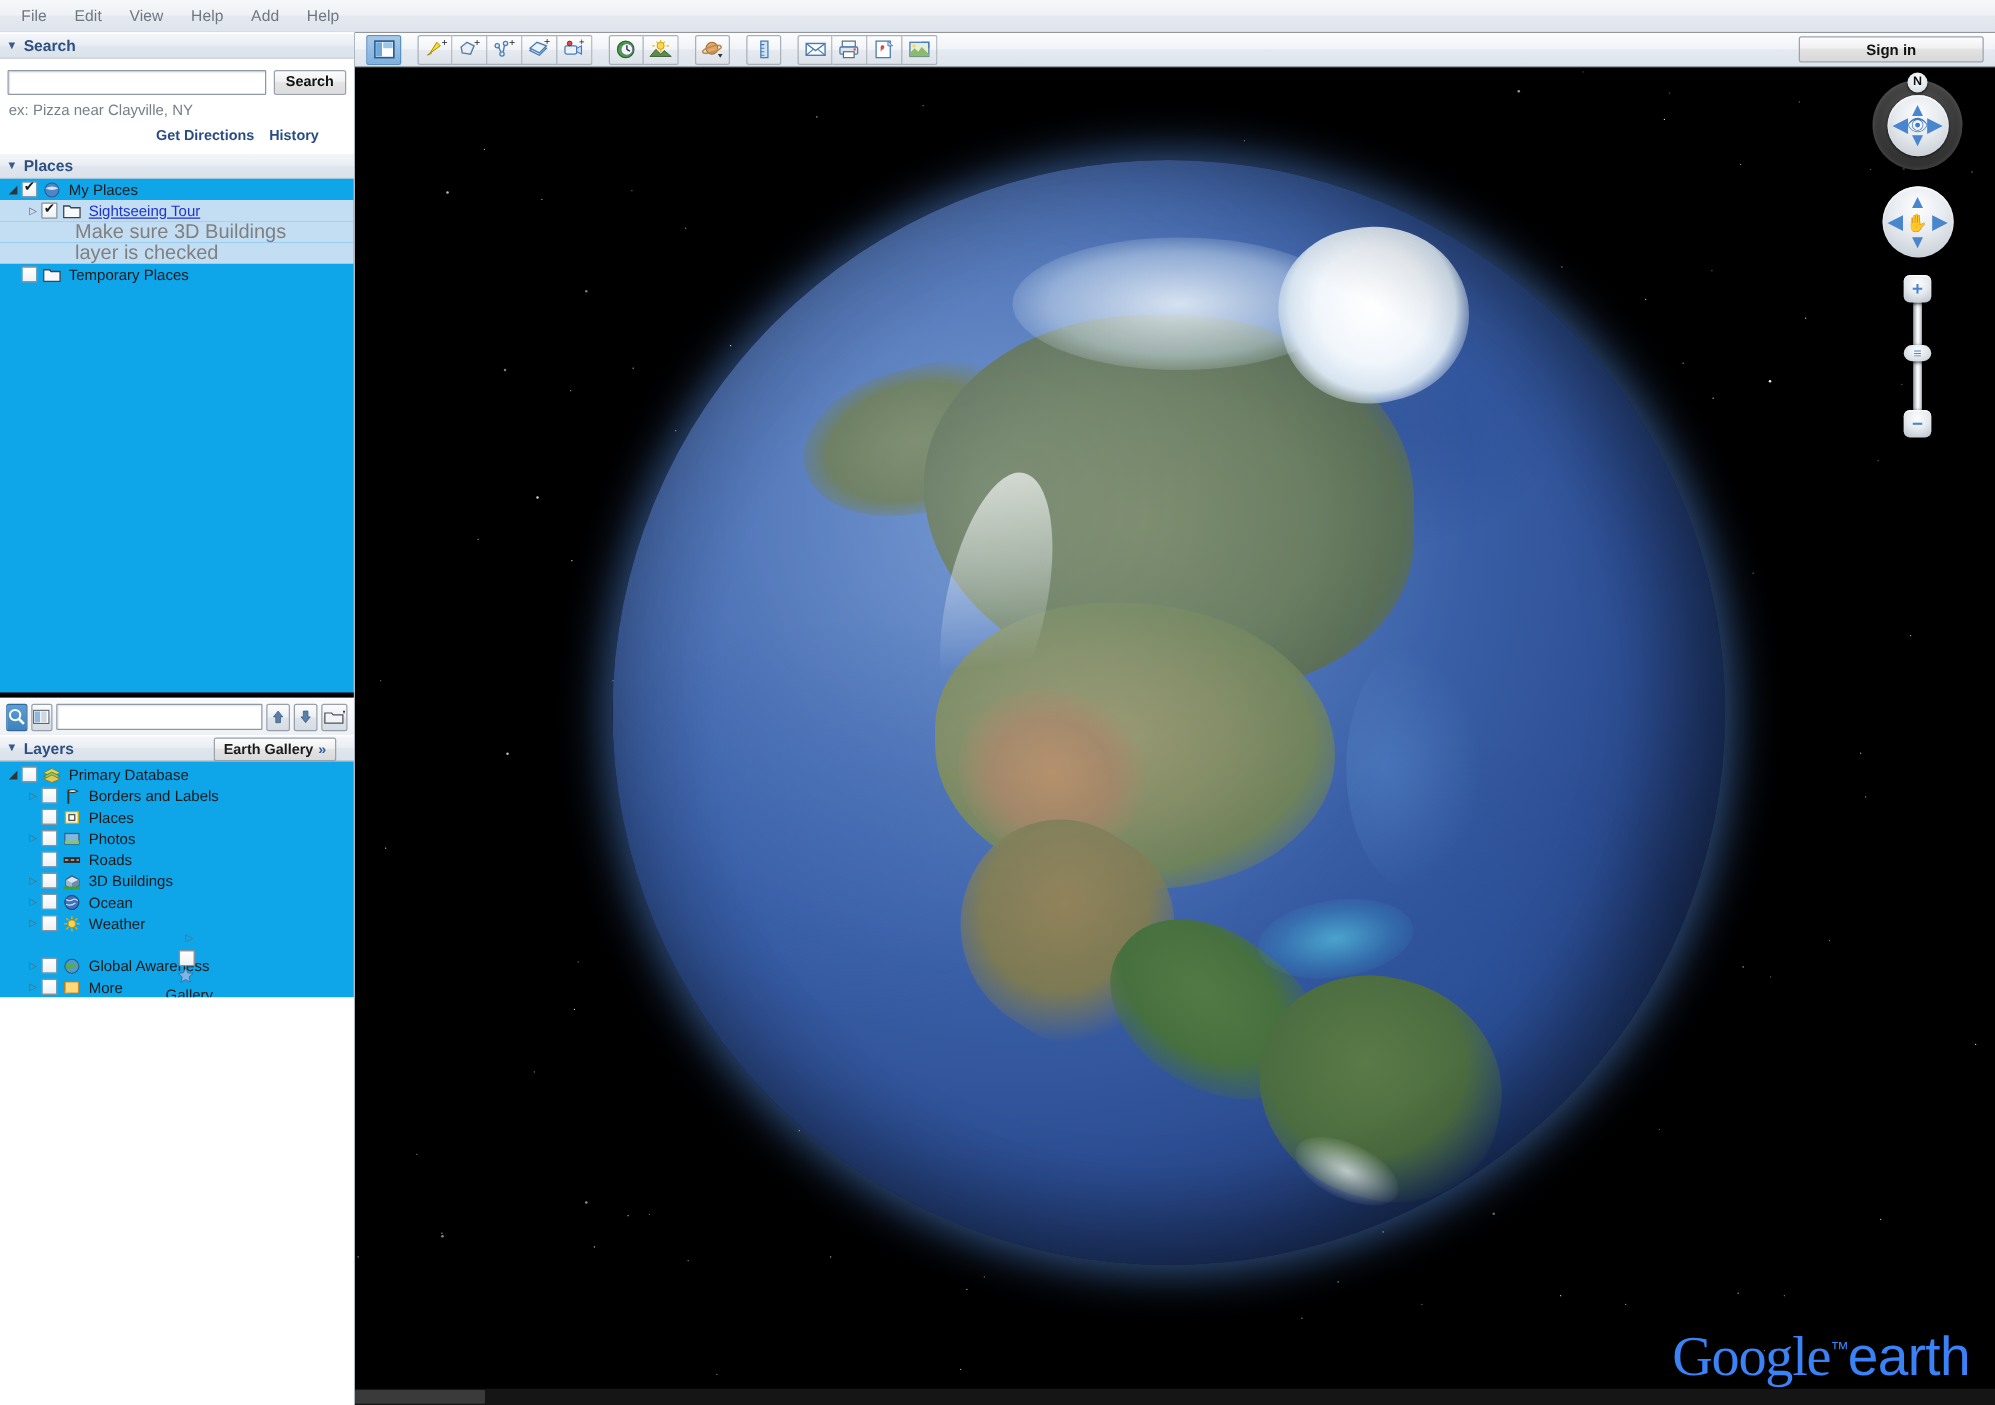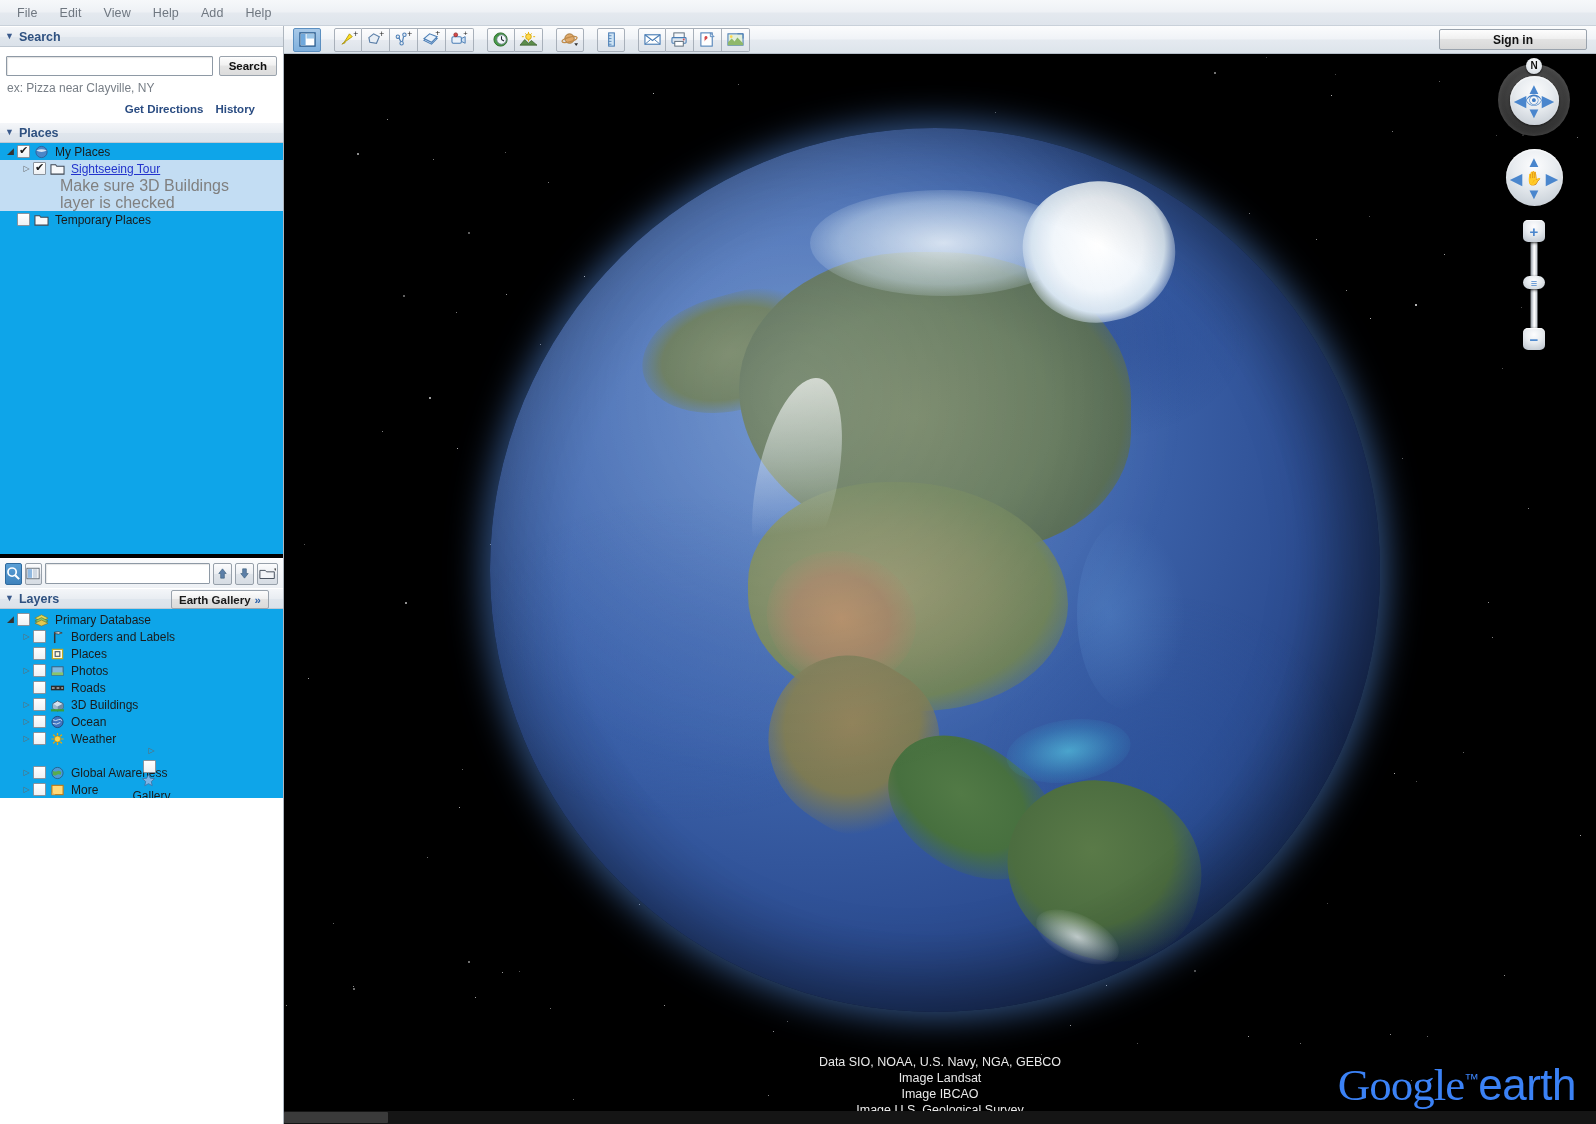--- a/index.html
+++ b/index.html
@@ -883,26 +883,20 @@
         </div>
 
         <div id="zoomSlider">
           <div class="zoomTrack"></div>
           <div class="zoomBtn plus">+</div>
           <div class="zoomThumb">≡</div>
           <div class="zoomBtn minus">−</div>
         </div>
       </div>
 
-      <div id="attribution">
-          <div>Data SIO, NOAA, U.S. Navy, NGA, GEBCO</div>
-          <div>Image Landsat</div>
-          <div>Image IBCAO</div>
-          <div>Image U.S. Geological Survey</div>
-        </div>
 
       <div id="brand">
         <span>Google</span><span class="tm">™</span><span class="earthword">earth</span>
       </div>
 
       <div id="mapScroll">
         <div id="mapScrollThumb"></div>
       </div>
     </div>
   </div>

